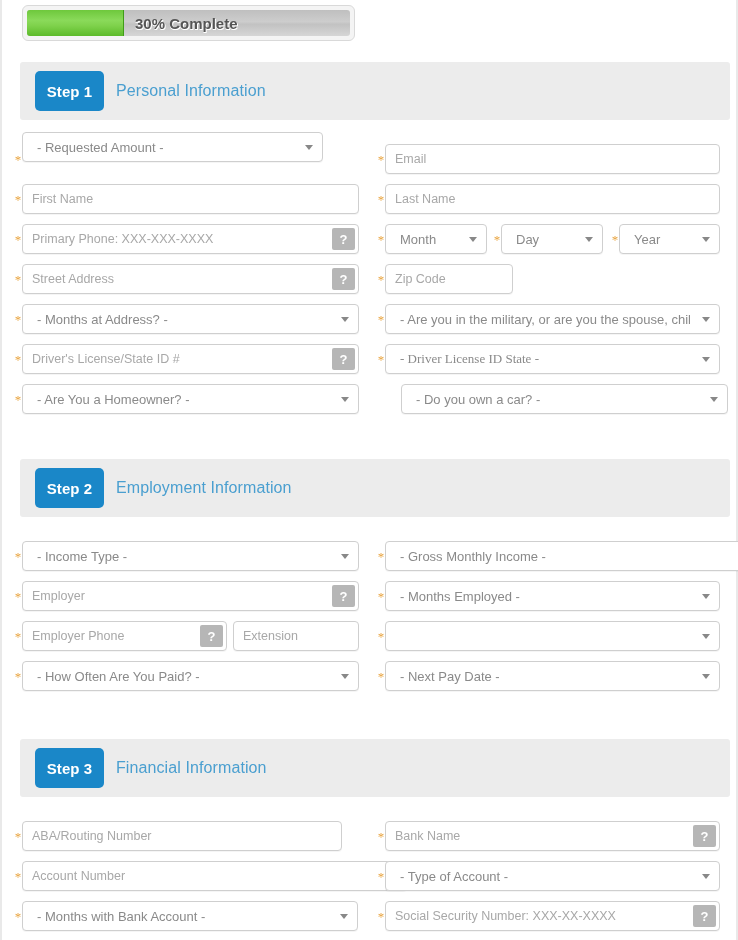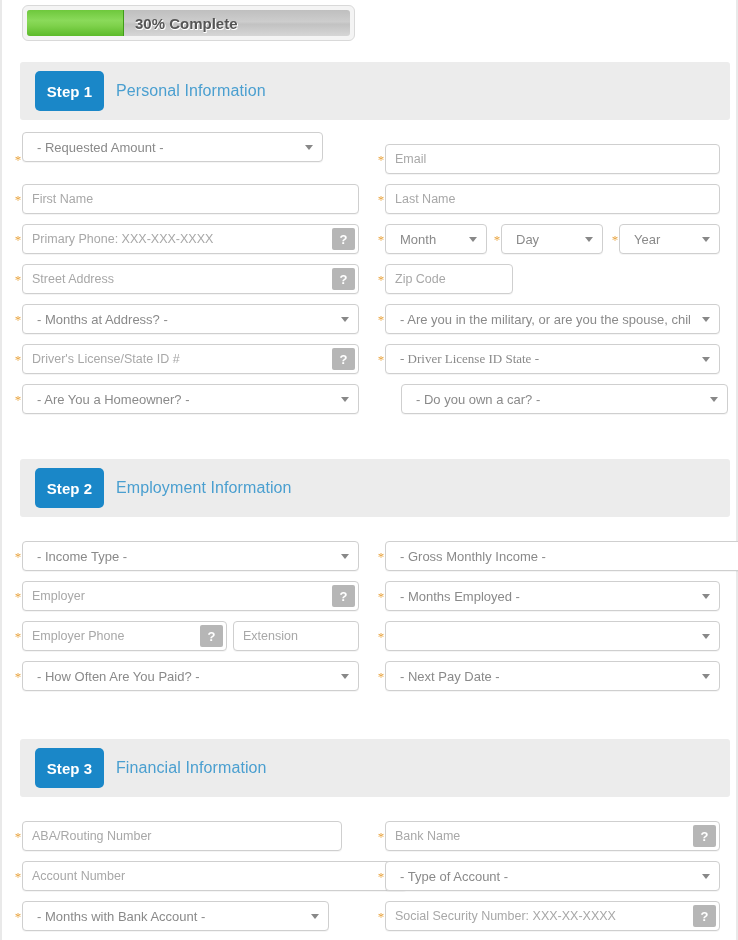--- a/index.html
+++ b/index.html
@@ -292,21 +292,21 @@
       <div class="req" style="left: 12px; top: 861px;">*</div>
       <div class="field text" style="left: 20px; top: 861px; width: 385px;">
         <span class="ph">Account Number</span>
       </div>
       <div class="req" style="left: 375px; top: 861px;">*</div>
       <div class="field select" style="left: 383px; top: 861px; width: 335px;">
         <span class="ph">- Type of Account -</span>
         <span class="caret"></span>
       </div>
       <div class="req" style="left: 12px; top: 901px;">*</div>
-      <div class="field select" style="left: 20px; top: 901px; width: 307px;">
+      <div class="field select" style="left: 20px; top: 901px; width: 336px;">
         <span class="ph">- Months with Bank Account -</span>
         <span class="caret"></span>
       </div>
       <div class="req" style="left: 375px; top: 901px;">*</div>
       <div class="field text hashelp" style="left: 383px; top: 901px; width: 335px;">
         <span class="ph">Social Security Number: XXX-XX-XXXX</span>
         <span class="help-btn">?</span>
       </div>
     </div>
 

